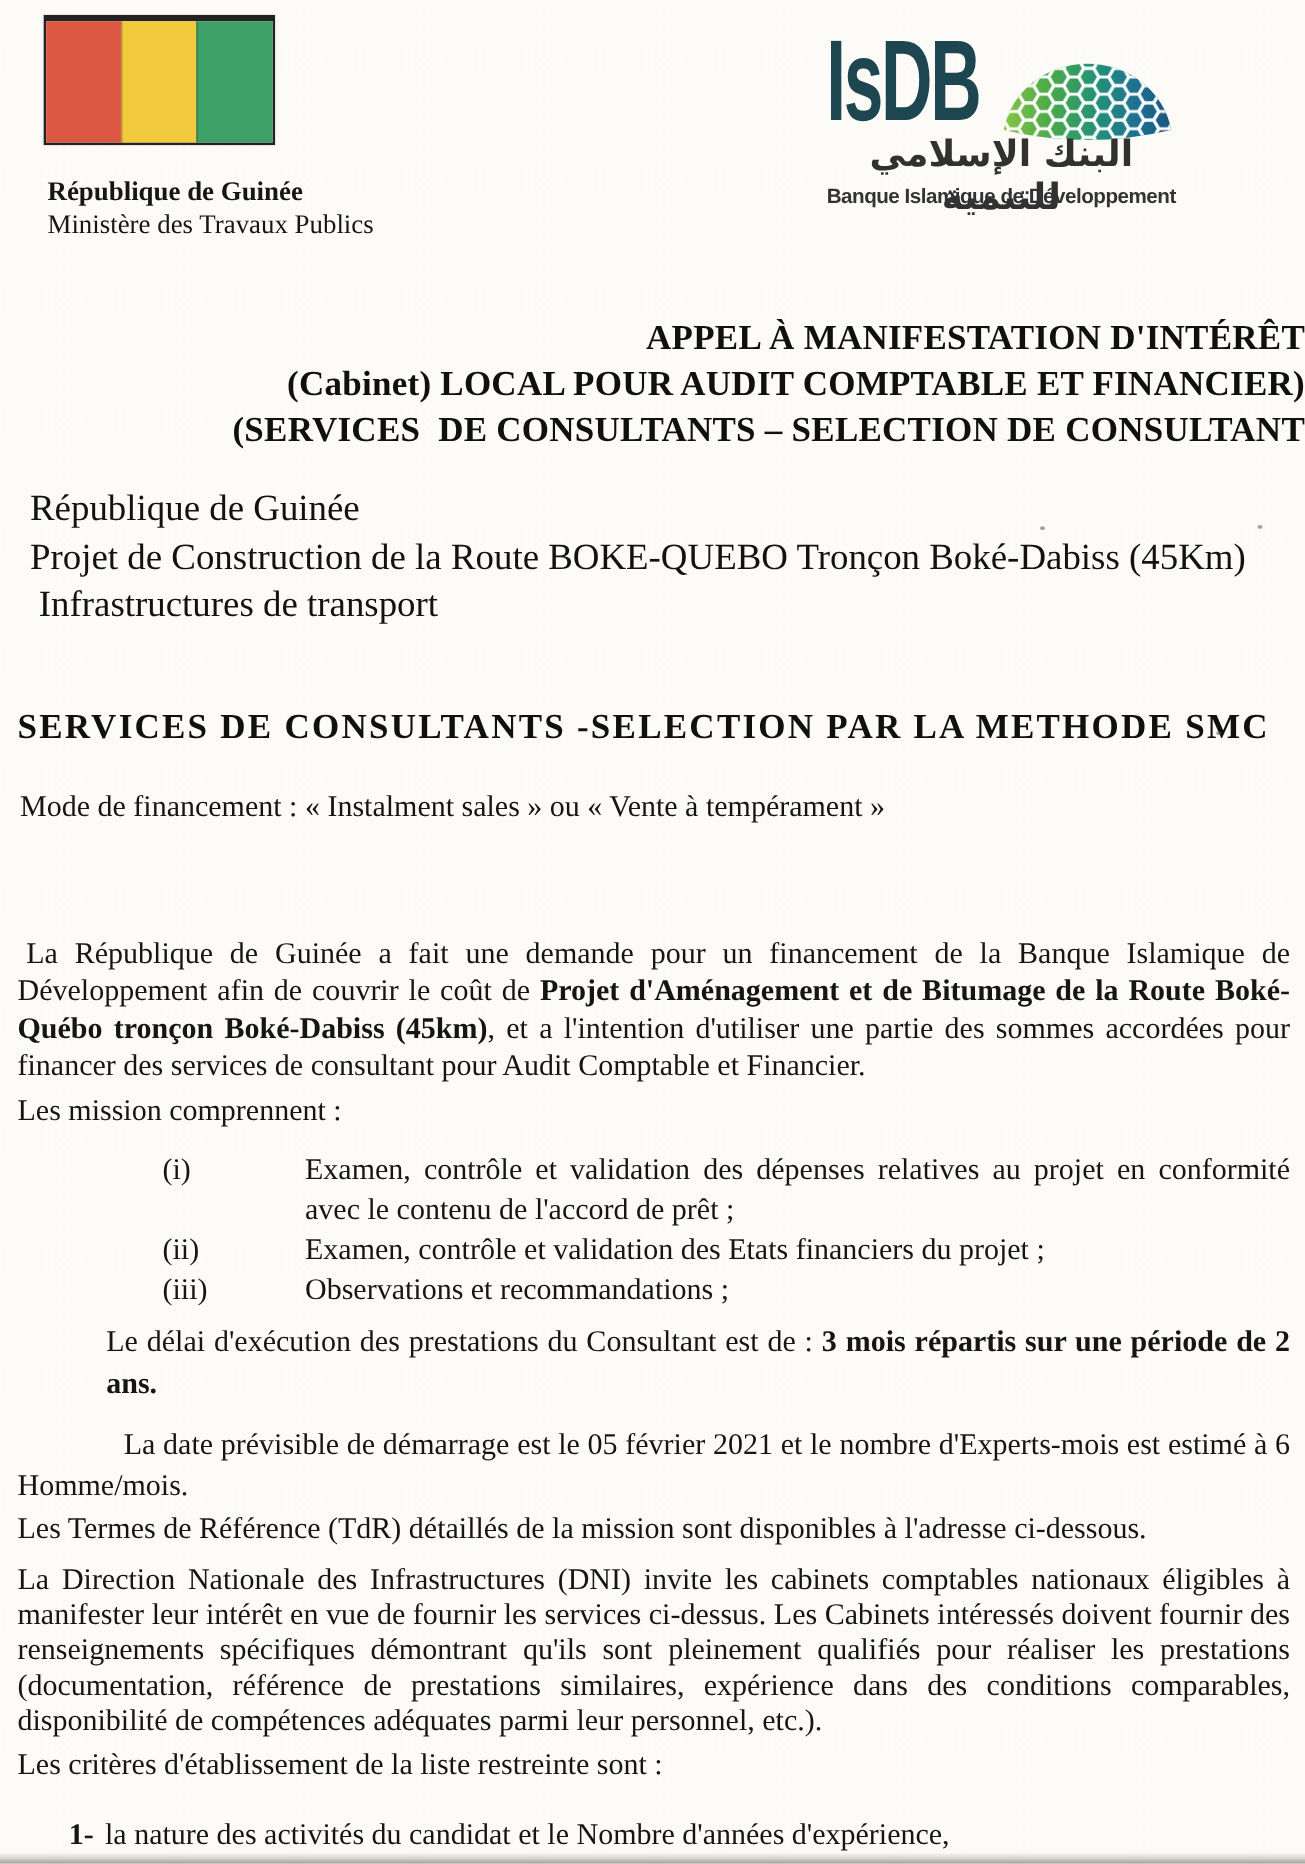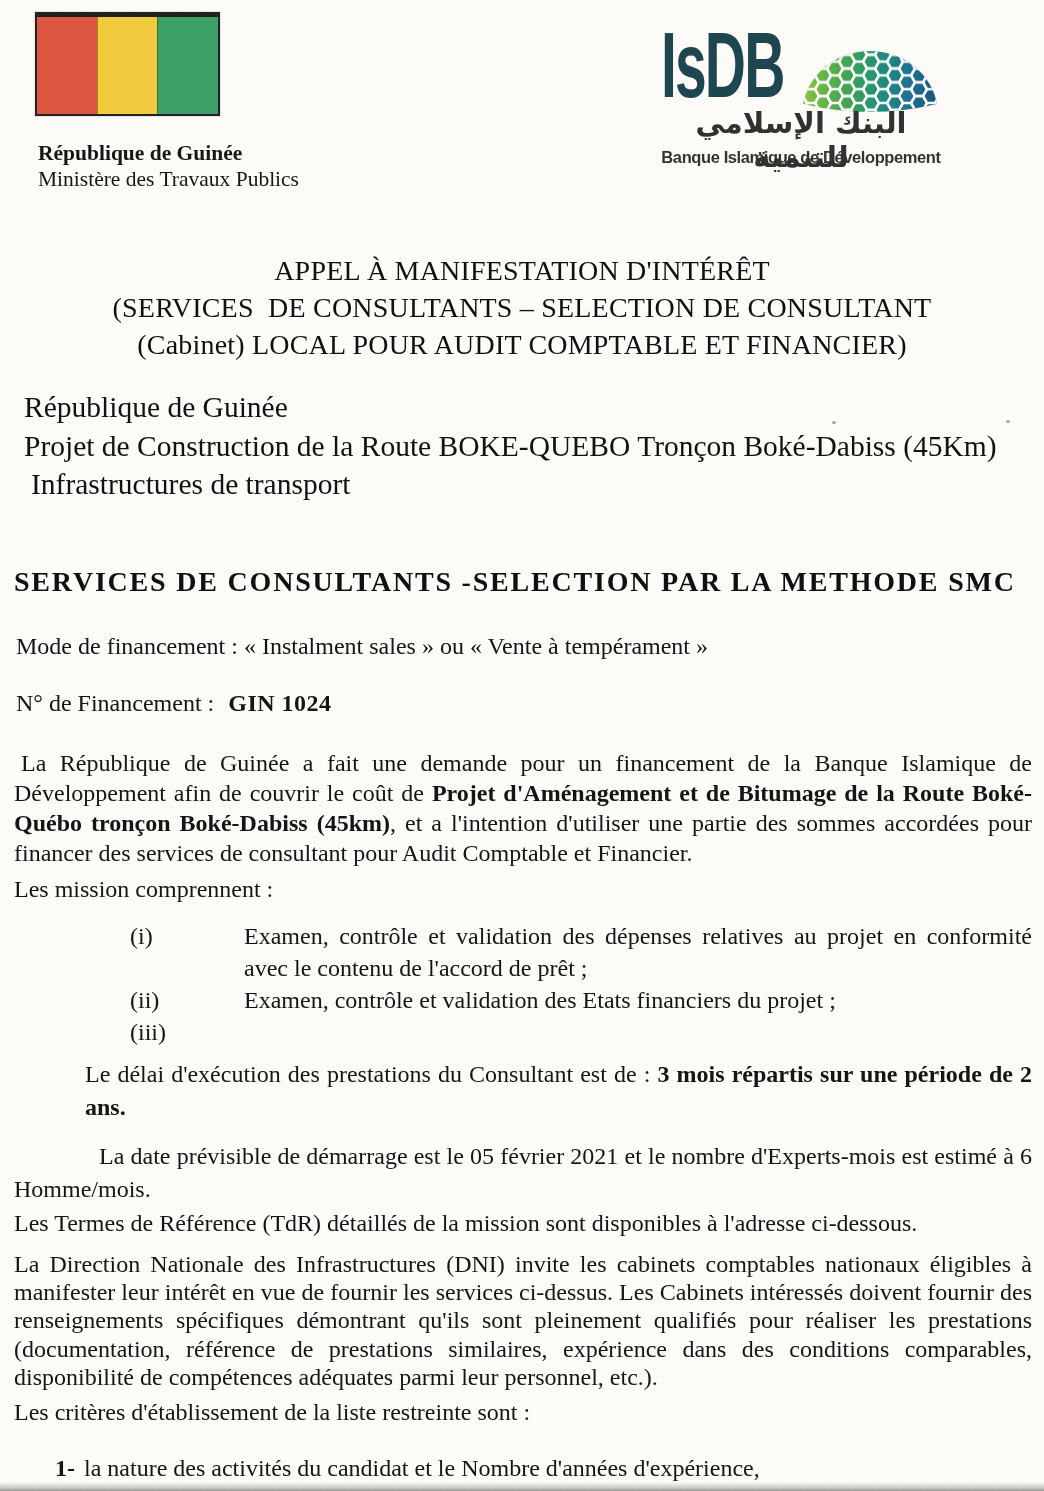--- a/index.html
+++ b/index.html
@@ -40,22 +40,22 @@
     font-size:29px;line-height:34px;color:#313131;
   }
   .isdb-french{
     position:absolute;top:124px;left:0;width:100%;text-align:center;
     font-family:"Liberation Sans", sans-serif;font-weight:bold;
     font-size:16.5px;letter-spacing:-0.4px;color:#333;
   }
   
   .title{position:absolute;left:0;top:252px;width:100%;text-align:center;}
   .title-line{
-    font-weight:normal;font-size:28px;line-height:37px;color:#101010;
-    white-space:pre-wrap;letter-spacing:0.2px;
+    font-weight:bold;font-size:28px;line-height:37px;color:#101010;
+    white-space:pre-wrap;letter-spacing:0.2px;text-align:right;
   }
   
   .project{position:absolute;left:24px;top:388px;width:1012px;font-size:29.5px;line-height:38.5px;color:#121212;}
   .proj-l3{padding-left:7px;}
   
   .smc{
     position:absolute;left:14px;top:566px;margin:0;
     font-size:28px;font-weight:bold;letter-spacing:1.8px;color:#101010;text-align:right;
   }
   
@@ -128,49 +128,49 @@
         <rect x="0" y="0" width="142" height="78" fill="url(#gg)"></rect>
         <rect x="0" y="0" width="142" height="78" fill="url(#hexp)"></rect>
       </g>
     </svg>
     <div class="isdb-arabic" dir="rtl">البنك الإسلامي للتنمية</div>
     <div class="isdb-french">Banque Islamique de Développement</div>
   </div>
 
   <div class="title">
     <div class="title-line">APPEL À MANIFESTATION D'INTÉRÊT</div>
+    <div class="title-line">(Cabinet) LOCAL POUR AUDIT COMPTABLE ET FINANCIER)</div>
     <div class="title-line">(SERVICES  DE CONSULTANTS – SELECTION DE CONSULTANT</div>
-    <div class="title-line">(Cabinet) LOCAL POUR AUDIT COMPTABLE ET FINANCIER)</div>
   </div>
 
   <div class="project">
     <div>République de Guinée</div>
     <div>Projet de Construction de la Route BOKE-QUEBO Tronçon Boké-Dabiss (45Km)</div>
     <div class="proj-l3">Infrastructures de transport</div>
   </div>
 
   <h2 class="smc">SERVICES DE CONSULTANTS -SELECTION PAR LA METHODE SMC</h2>
 
   <p class="mode bodytext">Mode de financement : « Instalment sales » ou « Vente à tempérament »</p>
-  <p class="finnum bodytext"><span>N° de Financement :</span><b class="finval">GIN 1024</b></p>
 
   <p class="intro bodytext"><span>La République de Guinée a fait une demande pour un financement de la Banque Islamique de Développement afin de couvrir le coût de </span><b>Projet d'Aménagement et de Bitumage de la Route Boké-Québo tronçon Boké-Dabiss (45km)</b><span>, et a l'intention d'utiliser une partie des sommes accordées pour financer des services de consultant pour Audit Comptable et Financier.</span></p>
 
   <p class="svcintro bodytext">Les mission comprennent :</p>
   <div class="svc-list bodytext">
     <div class="svc-item">
       <span class="svc-marker">(i)</span>
       <span class="svc-text">Examen, contrôle et validation des dépenses relatives au projet en conformité avec le contenu de l'accord de prêt ;</span>
     </div>
     <div class="svc-item">
       <span class="svc-marker">(ii)</span>
       <span class="svc-text">Examen, contrôle et validation des Etats financiers du projet ;</span>
     </div>
     <div class="svc-item">
       <span class="svc-marker">(iii)</span>
+      <span class="svc-text">Observations et recommandations ;</span>
     </div>
   </div>
 
   <p class="delay bodytext"><span>Le délai d'exécution des prestations du Consultant est de : </span><b>3 mois répartis sur une période de 2 ans.</b></p>
 
   <p class="datep bodytext">La date prévisible de démarrage est le 05 février 2021 et le nombre d'Experts-mois est estimé à 6 Homme/mois.</p>
 
   <p class="tdr bodytext">Les Termes de Référence (TdR) détaillés de la mission sont disponibles à l'adresse ci-dessous.</p>
 
   <p class="dni bodytext">La Direction Nationale des Infrastructures (DNI) invite les cabinets comptables nationaux éligibles à manifester leur intérêt en vue de fournir les services ci-dessus. Les Cabinets intéressés doivent fournir des renseignements spécifiques démontrant qu'ils sont pleinement qualifiés pour réaliser les prestations (documentation, référence de prestations similaires, expérience dans des conditions comparables, disponibilité de compétences adéquates parmi leur personnel, etc.).</p>

